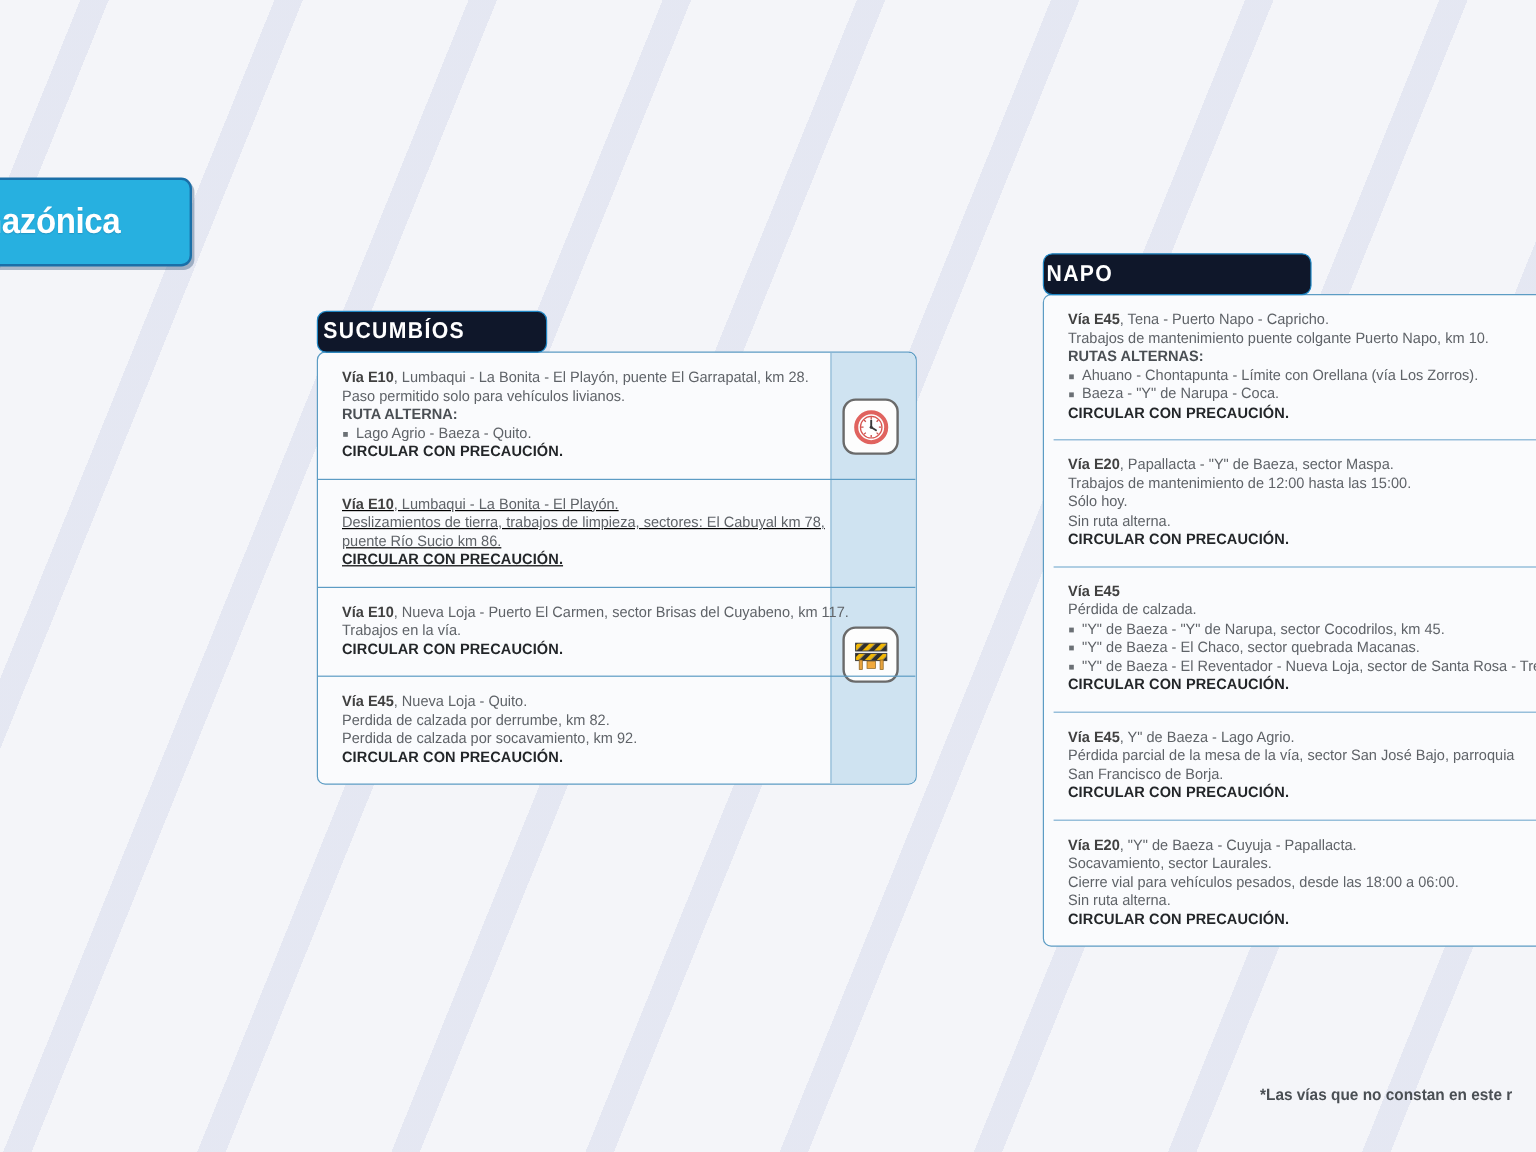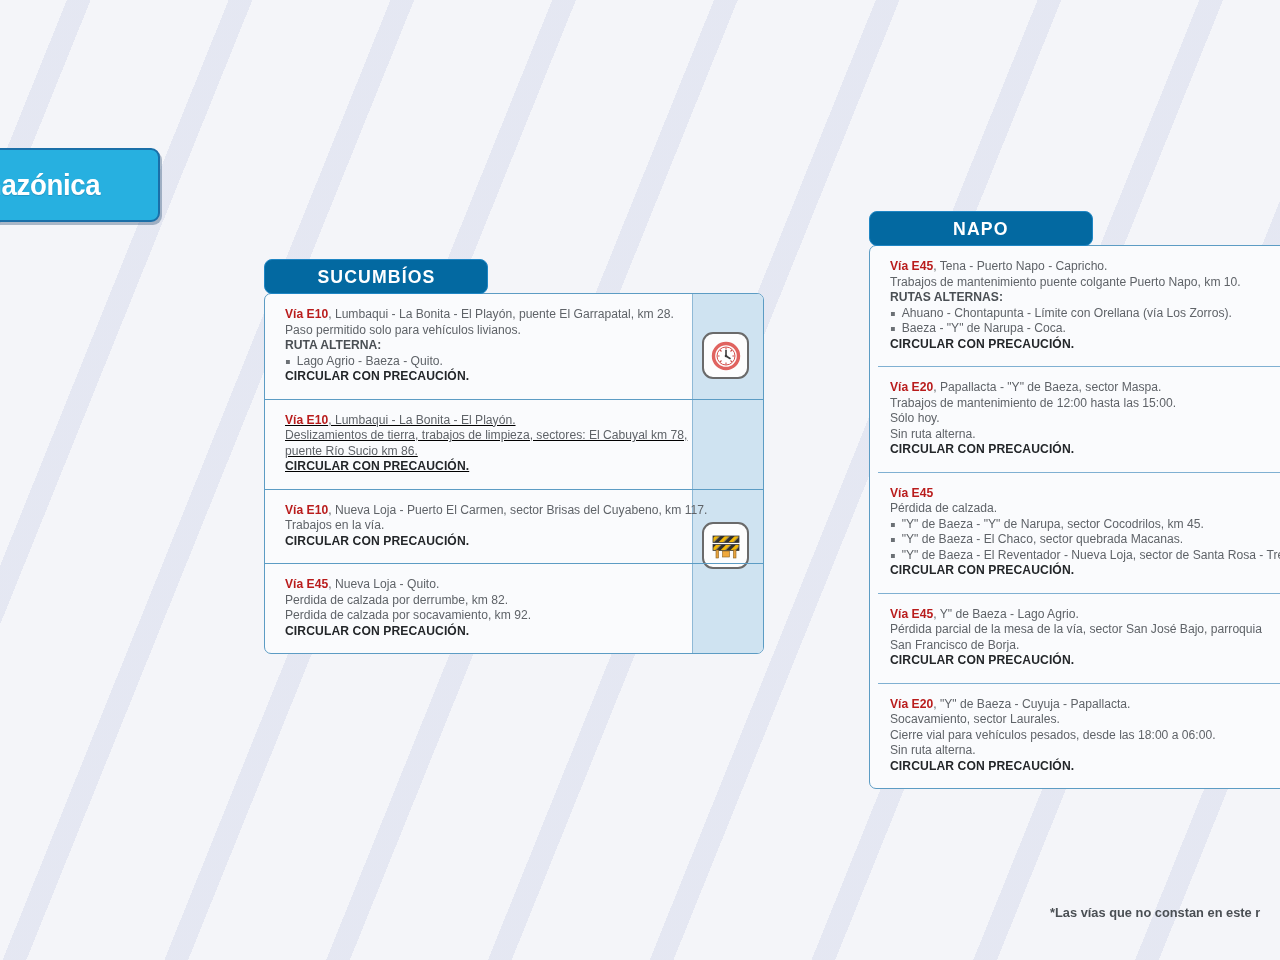--- a/index.html
+++ b/index.html
@@ -57,26 +57,25 @@
     text-shadow: 0 1px 1px rgba(20,70,110,0.25);
     white-space: nowrap;
   }
 
   
   .province {
     position: absolute;
   }
   .province-header {
     height: 35px;
-    background: #0369a1;
+    background: #0f172a;
     border: 1.5px solid #1f86c4;
     border-radius: 8px;
     display: flex;
     align-items: center;
-    justify-content: center;
     box-sizing: border-box;
     position: relative;
     z-index: 3;
   }
   .province-header .txt {
     color: #ffffff;
     font-size: 19px;
     font-weight: bold;
     letter-spacing: 1.2px;
     transform: scaleX(0.93);
@@ -130,21 +129,21 @@
 
   .line {
     font-size: 12.5px;
     line-height: 15.5px;
     color: #5f6368;
     white-space: nowrap;
     transform: scaleX(0.97);
     transform-origin: left center;
   }
   .line b, .line .road {
-    color: #b91c1c;
+    color: #404040;
     font-weight: bold;
   }
   .line.strong {
     color: #232629;
     font-weight: bold;
     letter-spacing: 0.1px;
   }
   .line.sub {
     color: #4a4f54;
     font-weight: bold;
@@ -180,21 +179,21 @@
 <body>
 
 <div id="bg-stripes"></div>
 
 <div id="region-title">
   <span class="txt">mazónica</span>
 </div>
 
 <div id="panels">
     <div class="province" style="left: 264px; top: 259px;">
-      <div class="province-header" style="width: 224px; margin-left: 0px;">
+      <div class="province-header" style="width: 192px; margin-left: 0px;">
         <span class="txt">SUCUMBÍOS</span>
       </div>
       <div class="province-body" style="width: 500px; margin-top: -1px;">
         <div class="icon-rail">
           <div class="rail-icon" style="top: 38px;">
             <svg width="30" height="30" viewBox="0 0 30 30">
               <circle cx="15" cy="15" r="12.5" fill="none" stroke="#e0635f" stroke-width="3.4"></circle>
               <circle cx="15" cy="15" r="9" fill="#ffffff" stroke="#d9534f" stroke-width="1"></circle>
               <g stroke="#c9504c" stroke-width="1.1">
                 <line x1="15" y1="6.5" x2="15" y2="8.6"></line>

